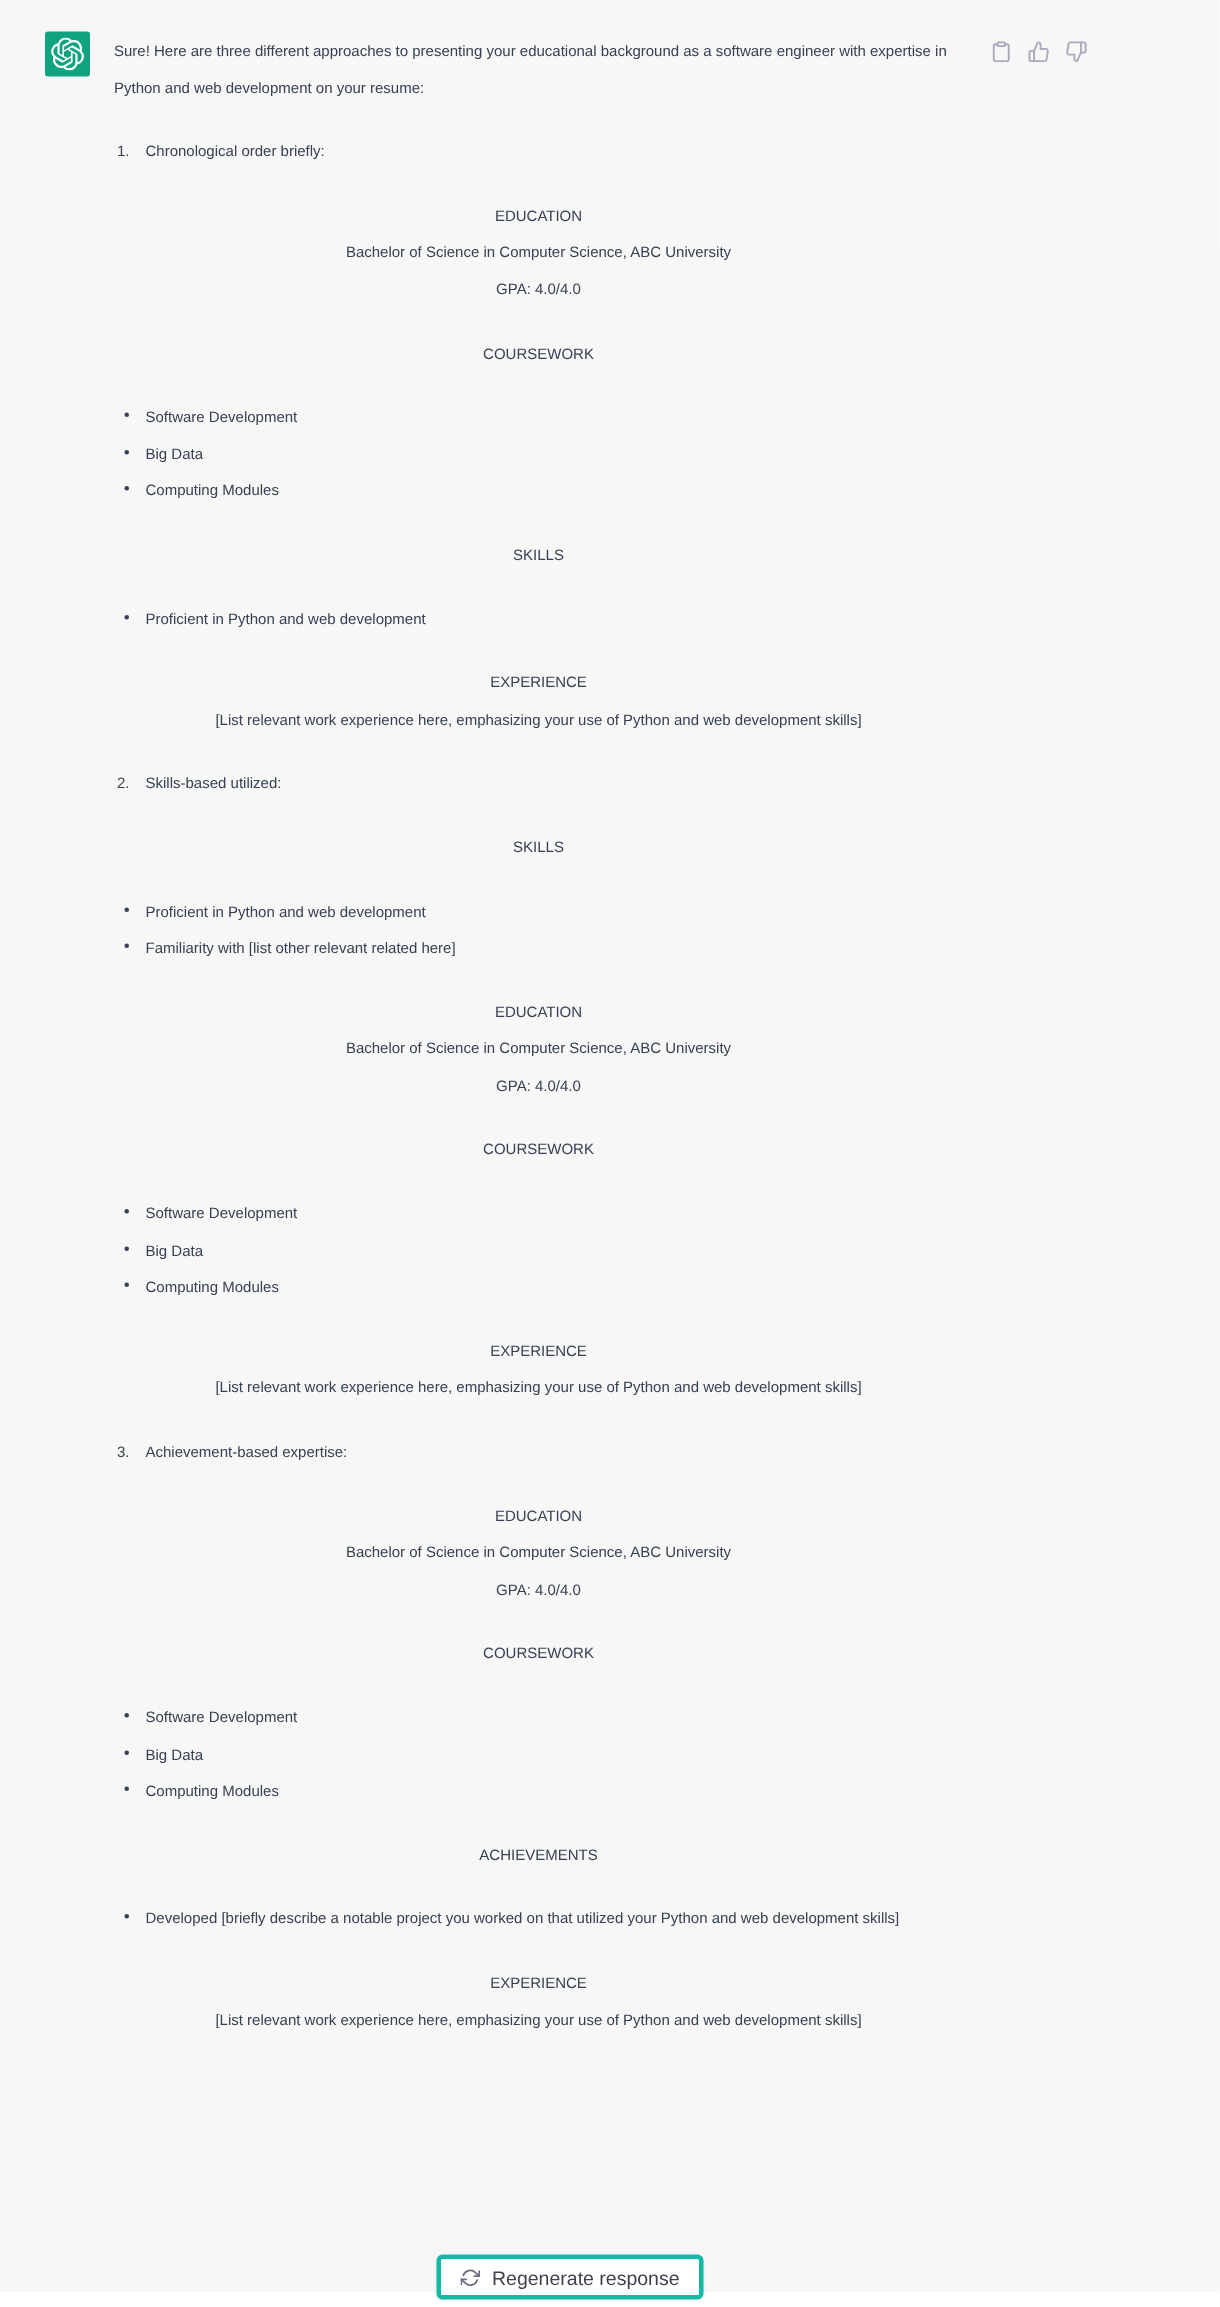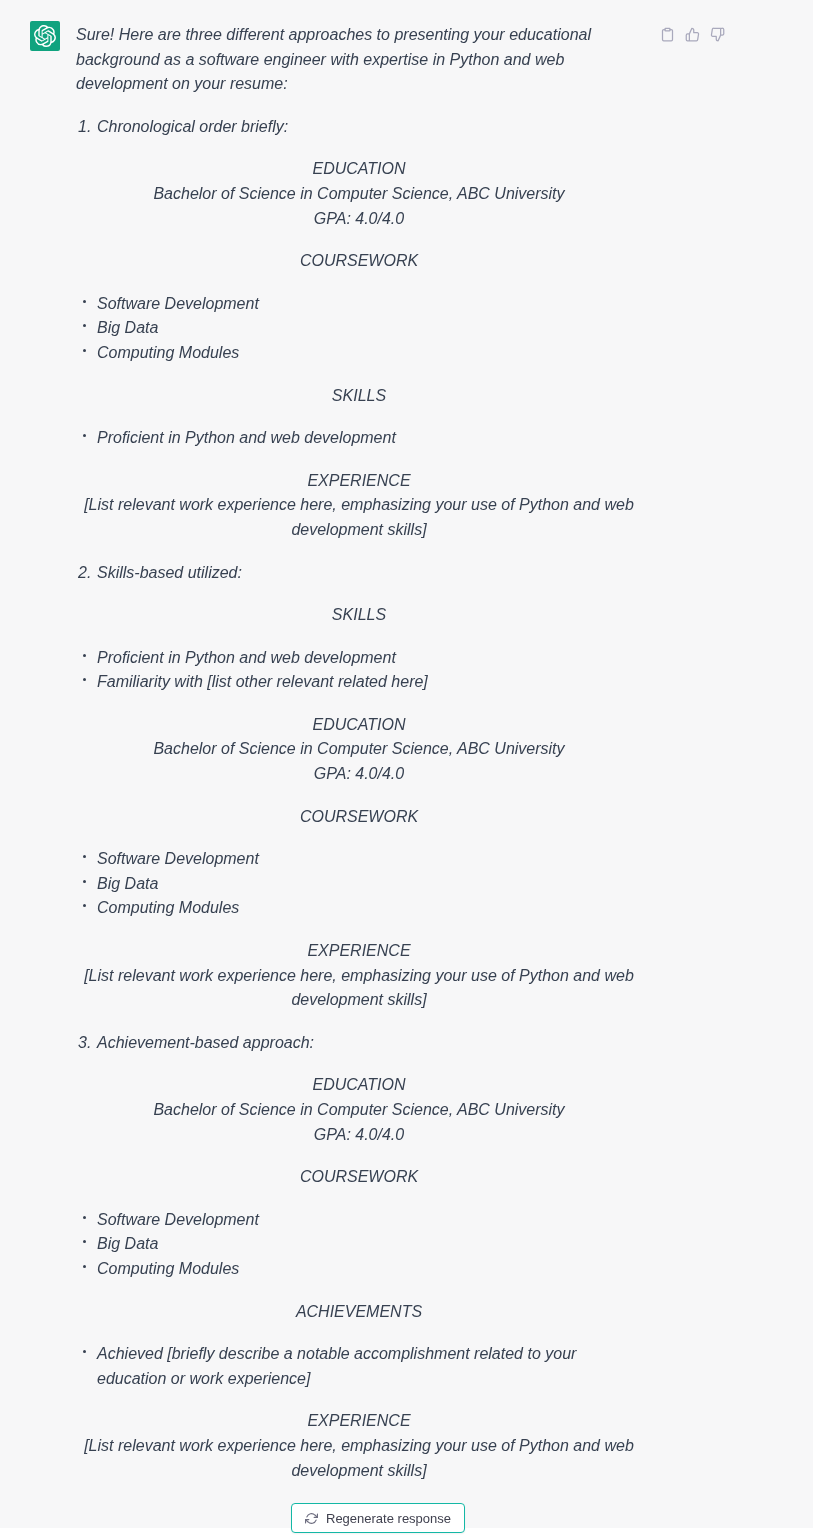--- a/index.html
+++ b/index.html
@@ -28,23 +28,22 @@
     border-radius: 2px;
     background: #10a37f;
     display: flex; align-items: center; justify-content: center;
   }
   .avatar svg { width: 22px; height: 22px; fill: #ffffff; }
   .content {
     width: 566px;
     margin-left: 16px;
     margin-top: 2px;
     color: #374151;
-    font-size: 16px;
+    font-size: 10px;
     line-height: 24.6px;
-    font-style: italic;
   }
   .block { margin: 0 0 18px 0; }
   .block:last-child { margin-bottom: 0; }
   .line { display: block; text-align: center; }
   .approach-title { display: flex; }
   .approach-number { flex: none; width: 21px; padding-left: 2px; color: #374151; }
   ul.bullets { list-style: none; padding: 0; margin-top: 12px; }
   ul.bullets li { position: relative; padding-left: 21px; }
   .bullet-dot {
     position: absolute; left: 7px; top: 8px;
@@ -61,21 +60,21 @@
     color: #a9a9bc; cursor: pointer;
     width: 15px; height: 15px; display: block;
   }
   .icon-btn svg { width: 15px; height: 15px; display: block; }
   .regen-btn {
     position: absolute;
     left: 291px; top: 1503px;
     height: 30px;
     display: flex; align-items: center; gap: 8px;
     background: #ffffff;
-    border: 1px solid #14b8a6;
+    border: 3px solid #14b8a6;
     border-radius: 4px;
     padding: 0 13px;
     font-family: "Liberation Sans", "DejaVu Sans", sans-serif;
     font-size: 13px;
     color: #40414f;
     box-shadow: 0 1px 2px rgba(0,0,0,0.06);
     cursor: pointer;
     z-index: 3;
   }
   .regen-btn svg { width: 13px; height: 13px; stroke: #6e6e80; }
@@ -149,40 +148,40 @@
             <li><span class="bullet-dot"></span><span class="bullet-text">Software Development</span></li>
             <li><span class="bullet-dot"></span><span class="bullet-text">Big Data</span></li>
             <li><span class="bullet-dot"></span><span class="bullet-text">Computing Modules</span></li>
           </ul>
           <p class="block section">
             <span class="line heading">EXPERIENCE</span>
             <span class="line">[List relevant work experience here, emphasizing your use of Python and web development skills]</span>
           </p>
           <p class="block approach-title">
             <span class="approach-number">3.</span>
-            <span class="approach-title-text">Achievement-based approach:</span>
+            <span class="approach-title-text">Achievement-based expertise:</span>
           </p>
           <p class="block section">
             <span class="line heading">EDUCATION</span>
             <span class="line">Bachelor of Science in Computer Science, ABC University</span>
             <span class="line">GPA: 4.0/4.0</span>
           </p>
           <p class="block section">
             <span class="line heading">COURSEWORK</span>
           </p>
           <ul class="bullets block">
             <li><span class="bullet-dot"></span><span class="bullet-text">Software Development</span></li>
             <li><span class="bullet-dot"></span><span class="bullet-text">Big Data</span></li>
             <li><span class="bullet-dot"></span><span class="bullet-text">Computing Modules</span></li>
           </ul>
           <p class="block section">
             <span class="line heading">ACHIEVEMENTS</span>
           </p>
           <ul class="bullets block">
-            <li><span class="bullet-dot"></span><span class="bullet-text">Achieved [briefly describe a notable accomplishment related to your education or work experience]</span></li>
+            <li><span class="bullet-dot"></span><span class="bullet-text">Developed [briefly describe a notable project you worked on that utilized your Python and web development skills]</span></li>
           </ul>
           <p class="block section">
             <span class="line heading">EXPERIENCE</span>
             <span class="line">[List relevant work experience here, emphasizing your use of Python and web development skills]</span>
           </p>
         </div>
     </div>
 
     <div class="msg-actions">
       <button class="icon-btn" aria-label="copy">

